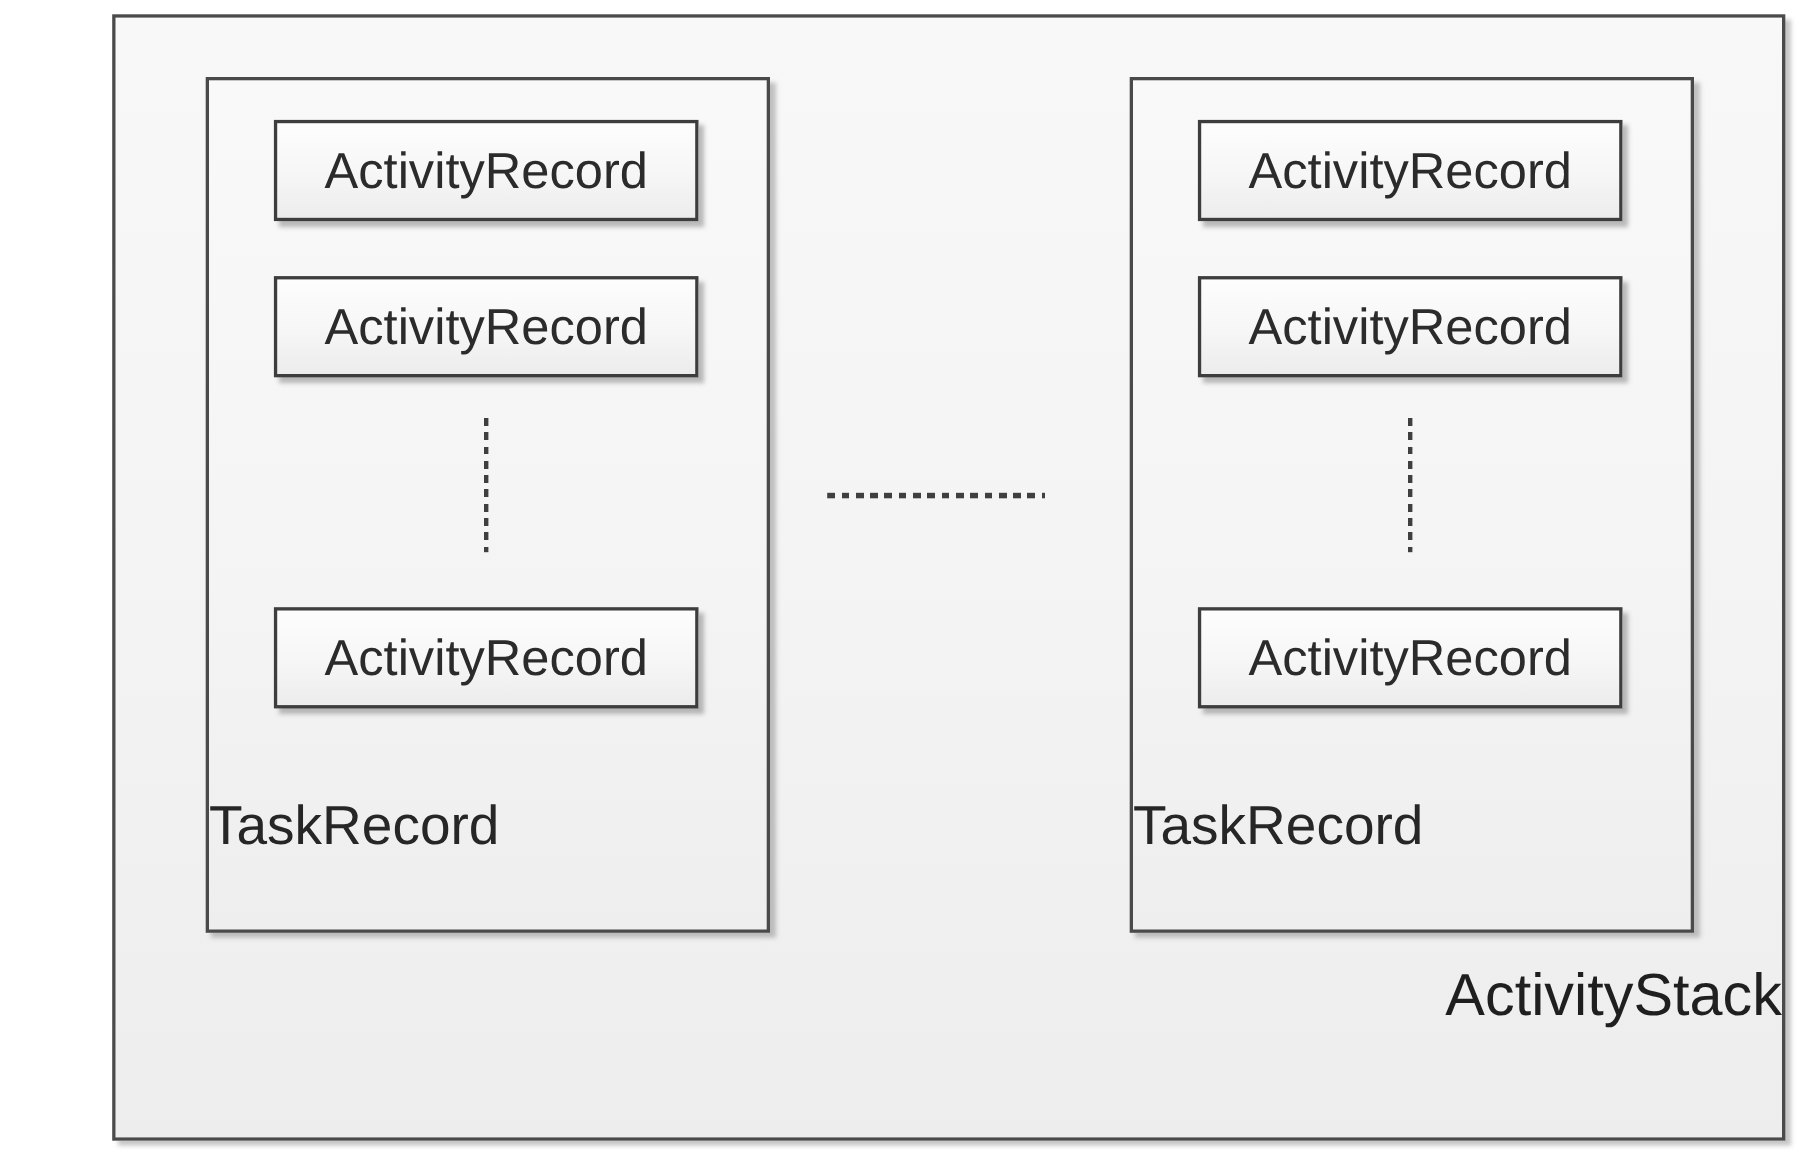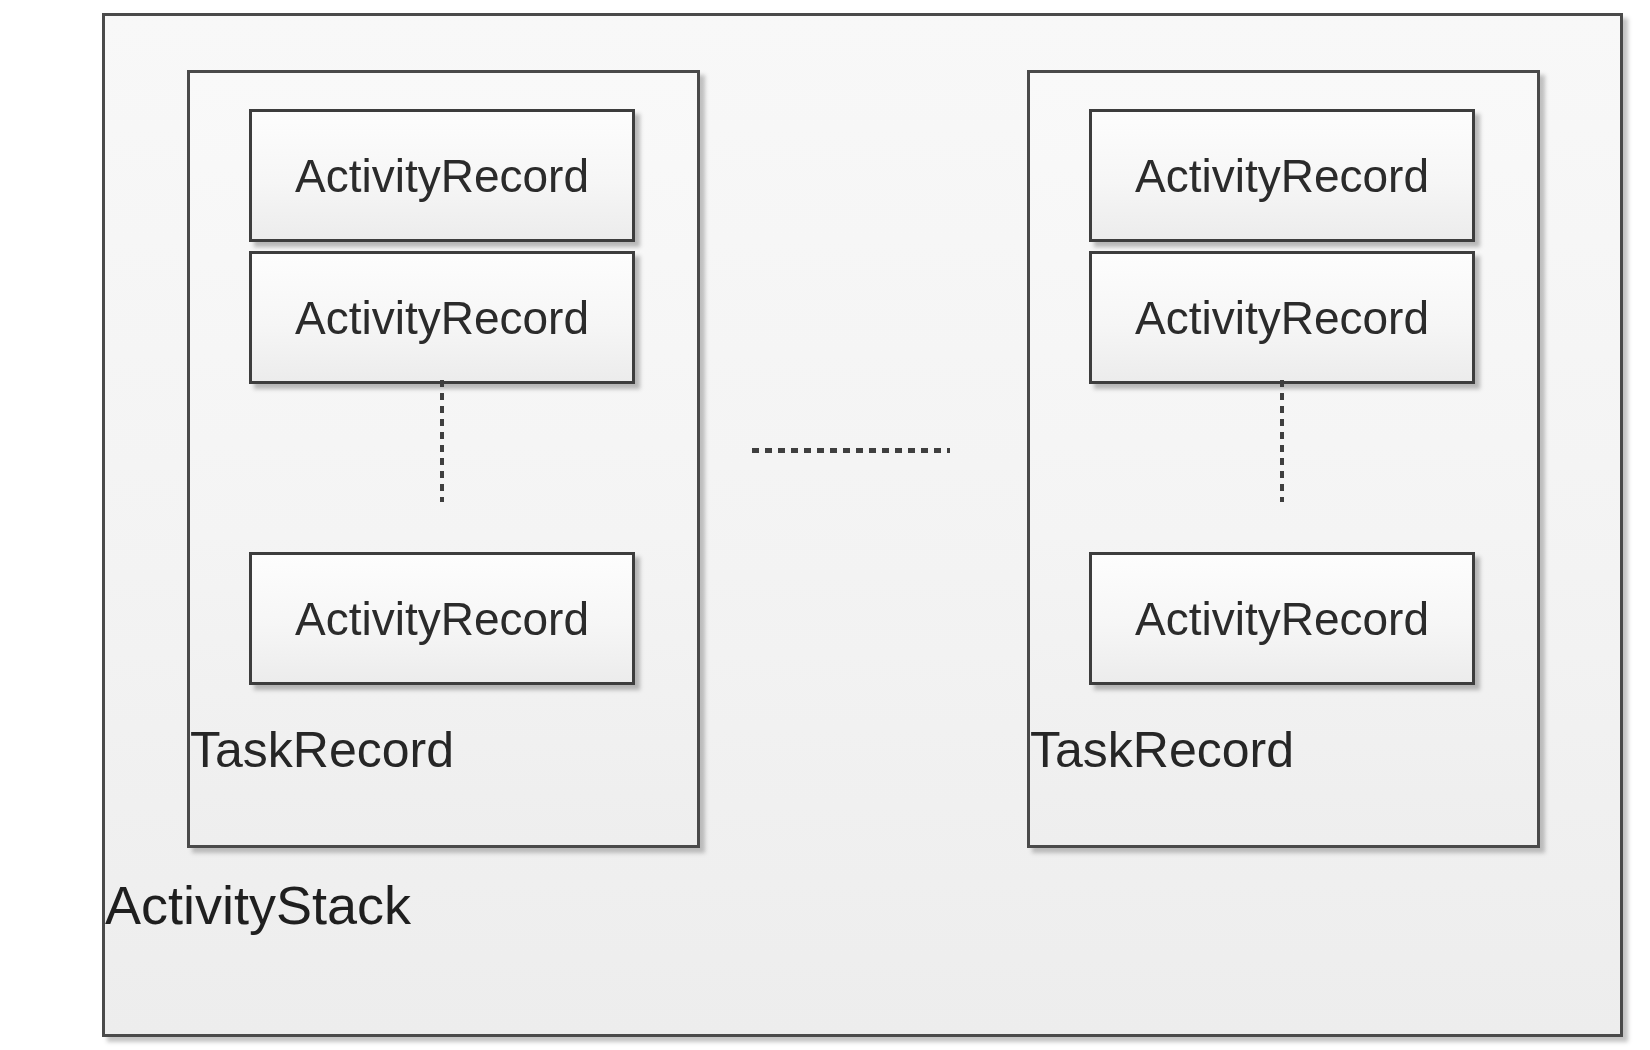--- a/index.html
+++ b/index.html
@@ -38,21 +38,21 @@
     background: linear-gradient(180deg, #f9f9f9 0%, #f4f4f4 60%, #eeeeee 100%);
     box-shadow: 5px 5px 4px rgba(90,90,90,0.35);
   }
   .task-left  { left: 82px; }
   .task-right { left: 922px; }
   
   .act-box {
     position: absolute;
     left: 59px;
     width: 386px;
-    height: 133px;
+    height: 92px;
     box-sizing: border-box;
     border: 3px solid #3d3d3d;
     background: linear-gradient(180deg, #fdfdfd 0%, #f6f6f6 55%, #ececec 100%);
     box-shadow: 5px 5px 4px rgba(90,90,90,0.4);
     display: flex;
     align-items: center;
     justify-content: center;
   }
   .act-1 { top: 36px; }
   .act-2 { top: 178px; }
@@ -91,21 +91,21 @@
     width: 198px;
     height: 5px;
     background: repeating-linear-gradient(90deg, #3f3f3f 0px, #3f3f3f 7px, transparent 7px, transparent 13px);
   }
   
   .stack-label {
     position: absolute;
     left: 0;
     right: 0;
     top: 858px;
-    text-align: left;
+    text-align: right;
     font-size: 54px;
     color: #1f1f1f;
     white-space: nowrap;
   }
   
   .watermark {
     position: absolute;
     left: 404px;
     top: 534px;
     z-index: 6;

